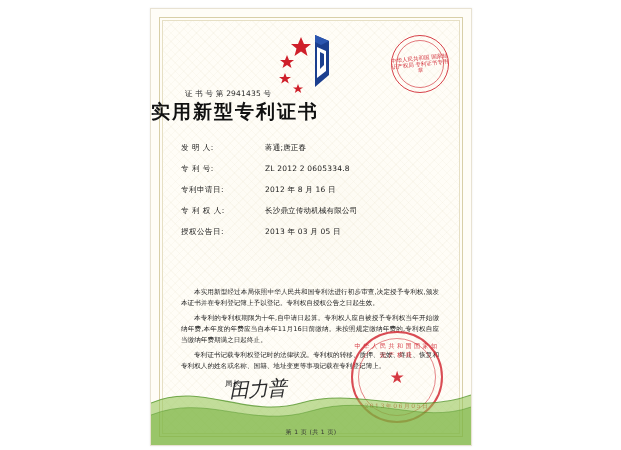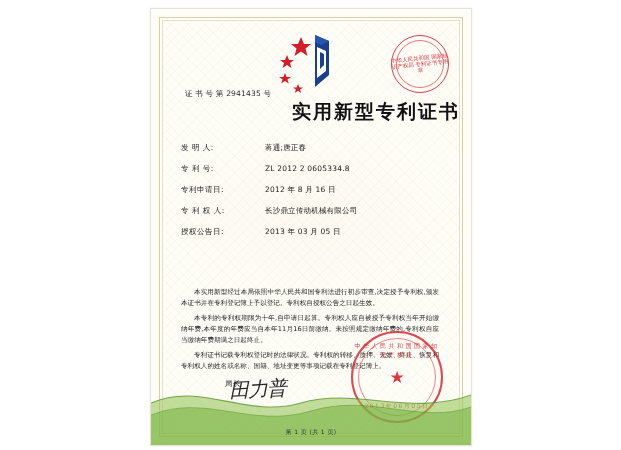--- a/index.html
+++ b/index.html
@@ -113,23 +113,23 @@
     left: 50%;
     top: 22px;
     transform: translateX(-50%);
     width: 80px;
     height: 62px;
   }
   
   .title {
     position: absolute;
     left: 0;
-    right: 11px;
+    right: 0;
     top: 90px;
-    text-align: right;
+    text-align: left;
     font-family: Liberation Mono, monospace;
     font-weight: bold;
     font-size: 19px;
     letter-spacing: 2px;
     color: #111111;
   }
   
   .fields {
     position: absolute;
     left: 30px;

